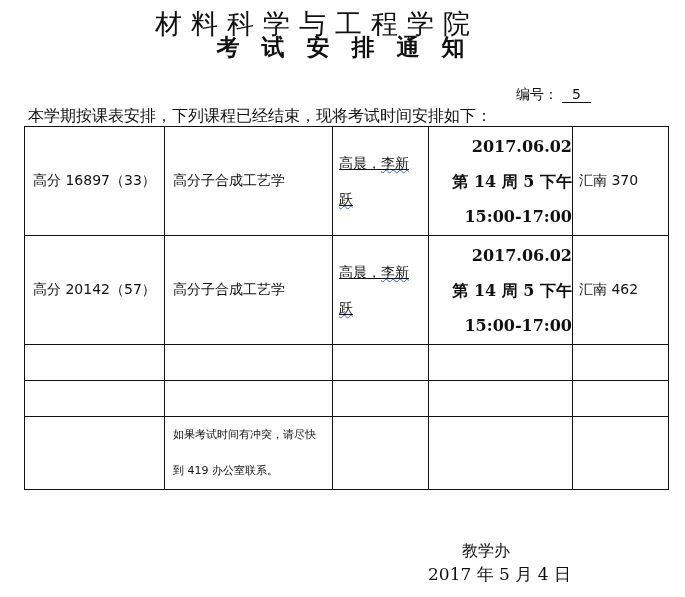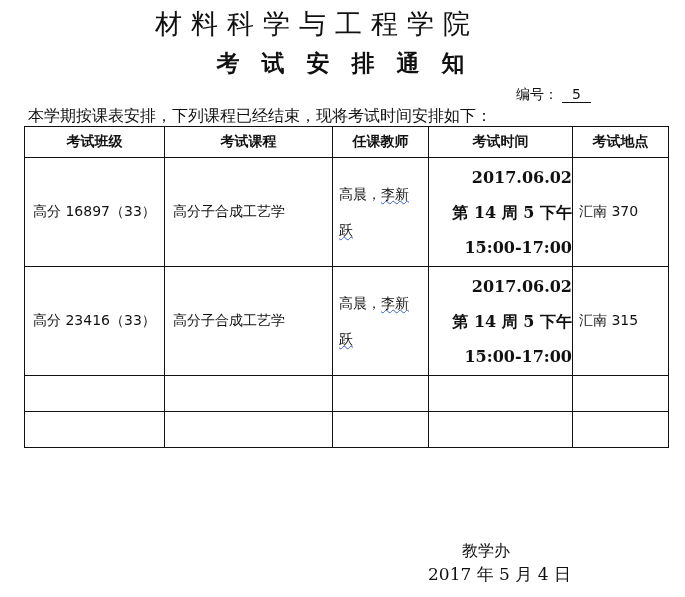--- a/index.html
+++ b/index.html
@@ -1,32 +1,32 @@
 <!DOCTYPE html>
 <html><head>
 <meta charset="utf-8">
 <style>
   html, body { margin:0; padding:0; background:#ffffff; }
   body { width:685px; height:597px; position:relative; overflow:hidden; color:#111;
          font-family:"DejaVu Serif", "Liberation Serif", serif; }
   .title { position:absolute; left:0; width:634px; top:6px; text-align:center;
            font-size:27px; letter-spacing:9px; font-family:"DejaVu Serif", serif; }
-  .subtitle { position:absolute; left:0; width:685px; top:48px; text-align:center;
+  .subtitle { position:absolute; left:0; width:685px; top:32px; text-align:center;
               font-size:23px; font-weight:bold; letter-spacing:22px; padding-left:18px; box-sizing:border-box;
               font-family:"DejaVu Sans", sans-serif; }
   .serial { position:absolute; left:476px; top:86px; font-size:14px; font-family:"DejaVu Sans", sans-serif;margin-left:40px; }
   .serial .num { display:inline-block; border-bottom:1px solid #111; padding:0 10px; margin-left:4px; }
   .intro { position:absolute; left:28px; top:106px; font-size:16px; font-family:"DejaVu Sans", sans-serif; }
   table.sched { position:absolute; left:24px; top:126px; border-collapse:collapse; table-layout:fixed; }
   table.sched td, table.sched th { border:1px solid #111; padding:0; font-size:14px;
       font-family:"DejaVu Sans", sans-serif; vertical-align:middle; }
   table.sched th { height:30px; font-weight:bold; text-align:center; }
   .c-class { padding-left:8px !important; }
   .c-course { padding-left:8px !important;margin-left:47px; }
-  .c-teacher { padding-left:6px !important; line-height:36px; }
+  .c-teacher { padding-left:6px !important; line-height:36px;text-decoration:underline; }
   .wavy { text-decoration:underline wavy #3a5fcd; text-decoration-thickness:1px; }
   .c-time { text-align:right; font-weight:bold; font-family:"DejaVu Serif", serif !important; font-size:16px !important; line-height:35px; }
   .c-room { padding-left:6px !important; }
   .note { font-size:11px !important; padding-left:8px !important; line-height:36px; }
   .footer-office { position:absolute; left:462px; top:541px; font-size:16px; font-family:"DejaVu Sans", sans-serif; }
   .footer-date { position:absolute; left:428px; top:563px; font-size:17px; font-family:"DejaVu Serif", serif; }
 </style>
 </head>
 <body>
 
@@ -39,64 +39,67 @@
 
 <table class="sched">
   <colgroup>
     <col style="width:140px">
       <col style="width:168px">
       <col style="width:96px">
       <col style="width:144px">
       <col style="width:96px">
   </colgroup>
   <tbody>
-      <tr>
-    <th>考试班级</th>
-    <th>考试课程</th>
-    <th>任课教师</th>
-    <th>考试时间</th>
-    <th>考试地点</th>
-  </tr>
   <tr style="height:109px">
     <td class="c-class">高分 16897（33）</td>
     <td class="c-course">高分子合成工艺学</td>
     <td class="c-teacher">
       <span>高晨，</span><span class="wavy">李新</span><br><span class="wavy">跃</span>
     </td>
     <td class="c-time">
       <div>2017.06.02</div>
       <div>第 14 周 5 下午</div>
       <div>15:00-17:00</div>
     </td>
     <td class="c-room">汇南 370</td>
   </tr>
   <tr style="height:109px">
-    <td class="c-class">高分 23416（33）</td>
+    <td class="c-class">高分 20142（57）</td>
     <td class="c-course">高分子合成工艺学</td>
     <td class="c-teacher">
       <span>高晨，</span><span class="wavy">李新</span><br><span class="wavy">跃</span>
     </td>
     <td class="c-time">
       <div>2017.06.02</div>
       <div>第 14 周 5 下午</div>
       <div>15:00-17:00</div>
     </td>
-    <td class="c-room">汇南 315</td>
+    <td class="c-room">汇南 462</td>
   </tr>
   <tr style="height:36px">
     <td></td>
         <td></td>
         <td></td>
         <td></td>
         <td></td>
   </tr>
   <tr style="height:36px">
     <td></td>
         <td></td>
         <td></td>
         <td></td>
         <td></td>
   </tr>
+  <tr style="height:72px">
+    <td></td>
+    <td class="note">
+      <div>如果考试时间有冲突，请尽快</div>
+      <div>到 419 办公室联系。</div>
+    </td>
+    <td></td>
+        <td></td>
+        <td></td>
+  </tr>
 </tbody>
   </table>
 
 <div class="footer-office">教学办</div>
 <div class="footer-date">2017 年 5 月 4 日</div>
 
 </body></html>

